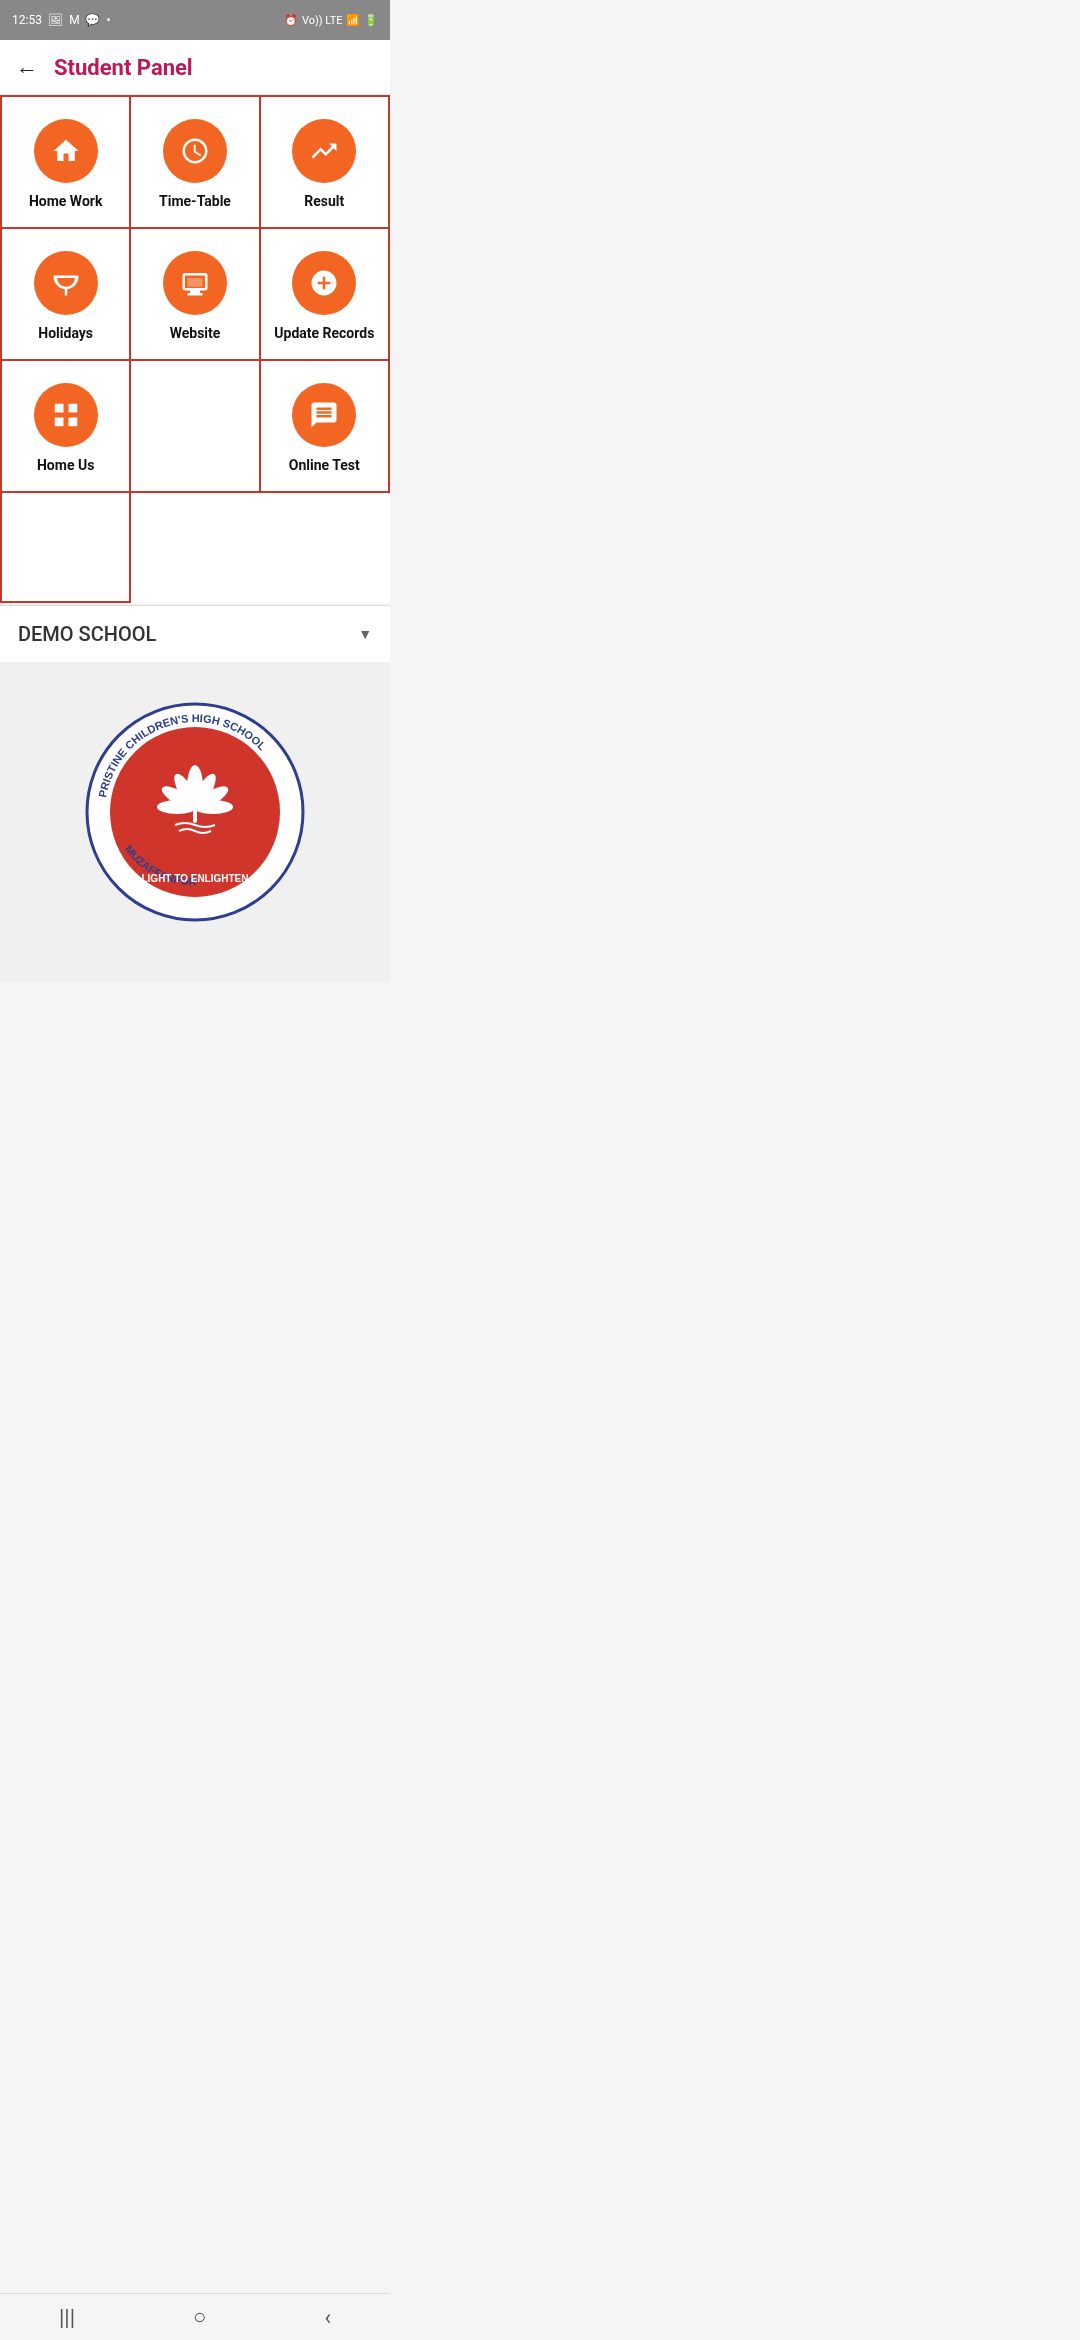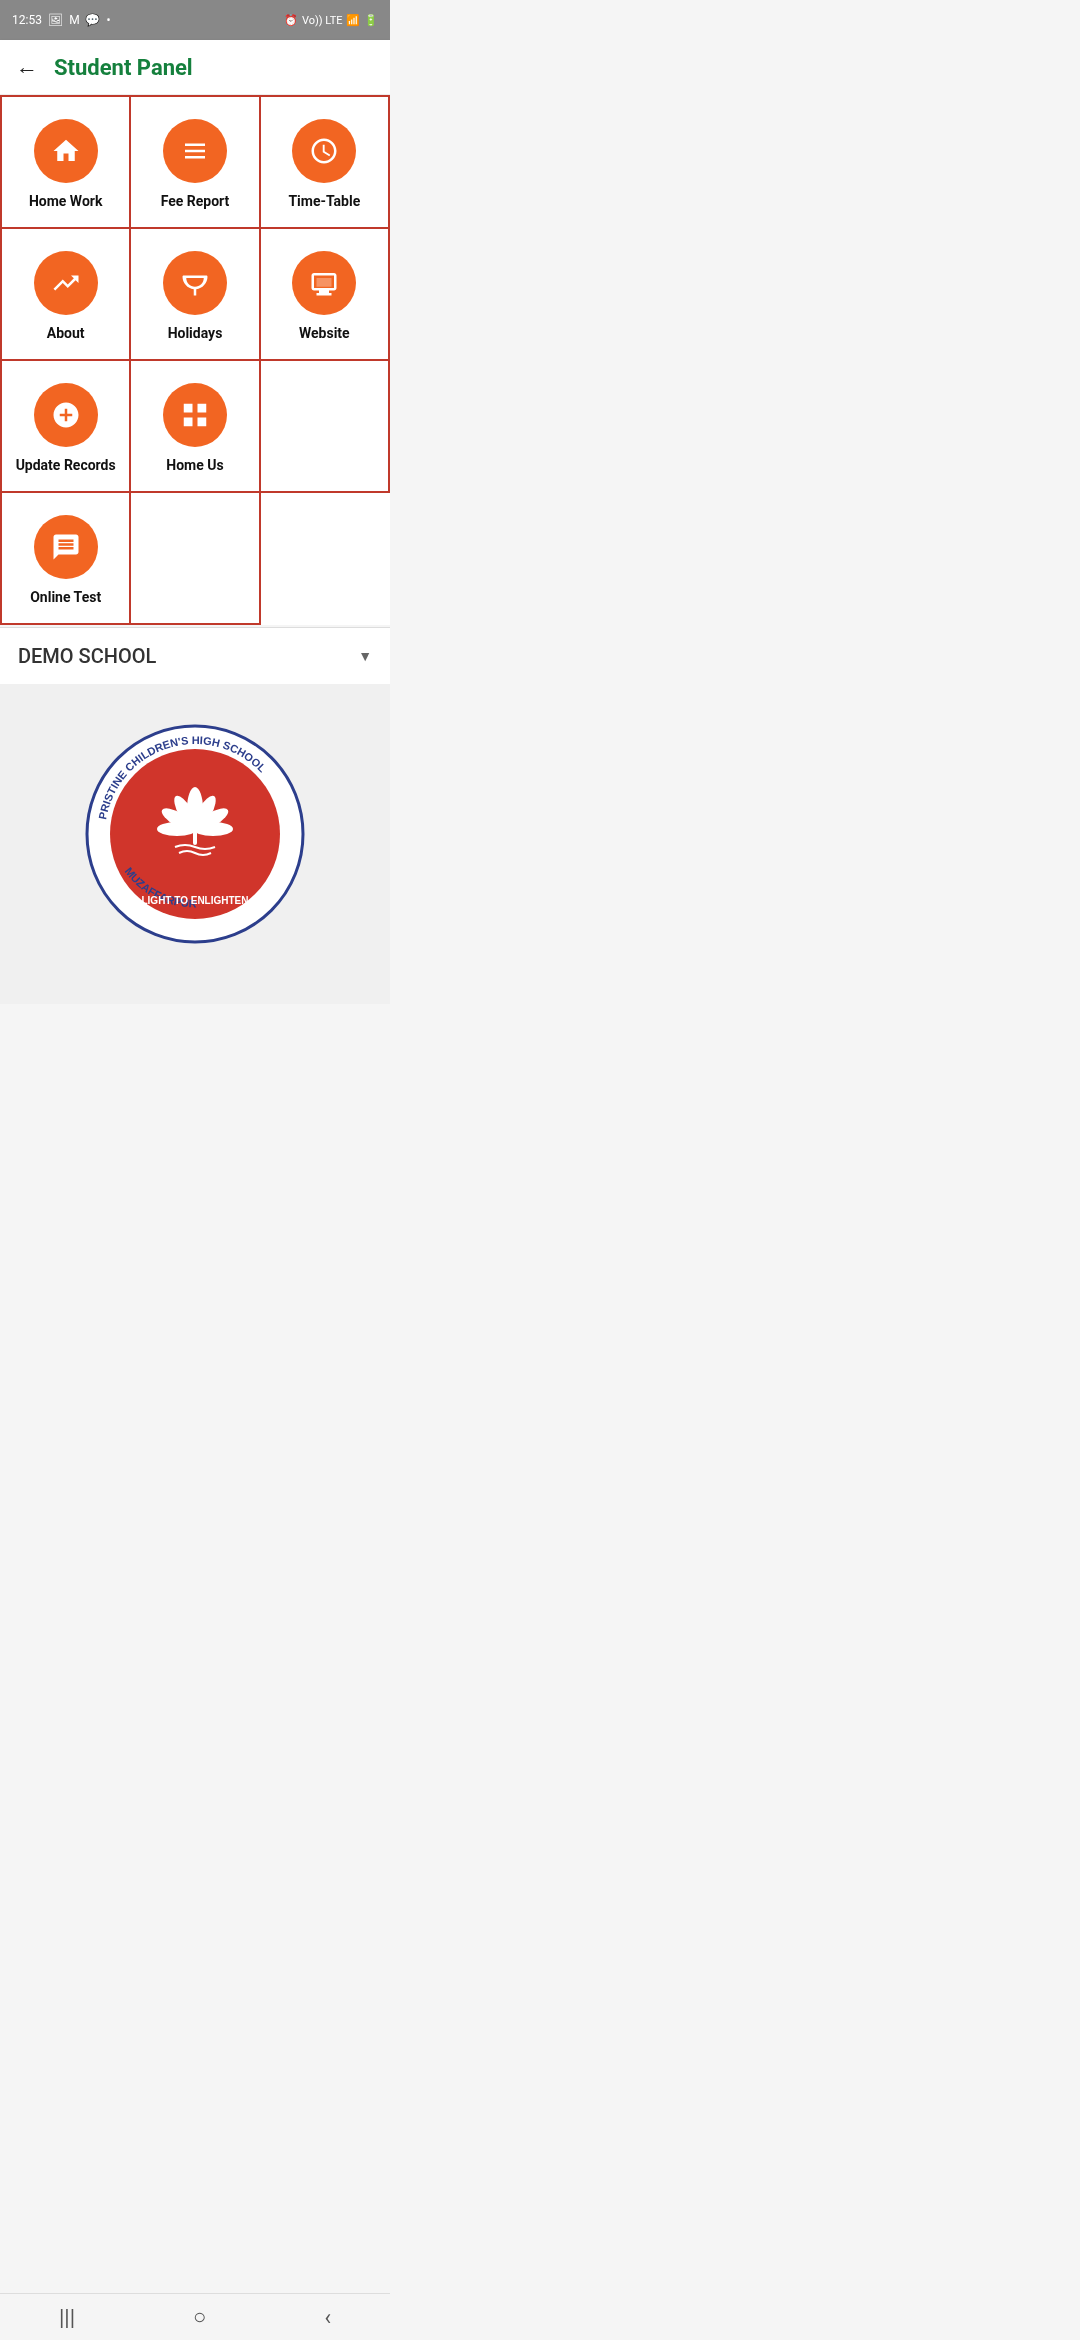--- a/index.html
+++ b/index.html
@@ -39,21 +39,21 @@
     .back-arrow {
       font-size: 22px;
       margin-right: 16px;
       cursor: pointer;
       color: #222;
     }
 
     .header-title {
       font-size: 22px;
       font-weight: bold;
-      color: #15803d;
+      color: #be185d;
     }
 
     .grid-container {
       display: grid;
       grid-template-columns: repeat(3, 1fr);
       border-left: 2px solid #c0392b;
       border-top: 2px solid #c0392b;
       background: white;
     }
 
@@ -179,45 +179,37 @@
 
   <div class="grid-item">
     <div class="icon-circle">
       <svg viewBox="0 0 24 24">
         <path d="M10 20v-6h4v6h5v-8h3L12 3 2 12h3v8z"></path>
       </svg>
     </div>
     <span class="grid-label">Home Work</span>
   </div>
 
-  <div class="grid-item">
-    <div class="icon-circle">
-      <svg viewBox="0 0 24 24">
-        <path d="M4 6h16v2H4zm0 5h16v2H4zm0 5h16v2H4z"></path>
-      </svg>
-    </div>
-    <span class="grid-label">Fee Report</span>
-  </div>
 
   <div class="grid-item">
     <div class="icon-circle">
       <svg viewBox="0 0 24 24">
         <path d="M12 2C6.49 2 2 6.49 2 12s4.49 10 10 10 10-4.49 10-10S17.51 2 12 2zm0 18c-4.41 0-8-3.59-8-8s3.59-8 8-8 8 3.59 8 8-3.59 8-8 8zm.5-13H11v6l5.25 3.15.75-1.23-4.5-2.67V7z"></path>
       </svg>
     </div>
     <span class="grid-label">Time-Table</span>
   </div>
 
   <div class="grid-item">
     <div class="icon-circle">
       <svg viewBox="0 0 24 24">
         <path d="M16 6l2.29 2.29-4.88 4.88-4-4L2 16.59 3.41 18l6-6 4 4 6.3-6.29L22 12V6z"></path>
       </svg>
     </div>
-    <span class="grid-label">About</span>
+    <span class="grid-label">Result</span>
   </div>
 
   <div class="grid-item">
     <div class="icon-circle">
       <svg viewBox="0 0 24 24">
         <path d="M13 16.93V22h-2v-5.07C6.06 16.44 2 12.12 2 7c0-.55.45-1 1-1h18c.55 0 1 .45 1 1 0 5.12-4.06 9.44-9 9.93zM12 15c3.86 0 7-3.14 7-7H5c0 3.86 3.14 7 7 7z"></path>
       </svg>
     </div>
     <span class="grid-label">Holidays</span>
   </div>

